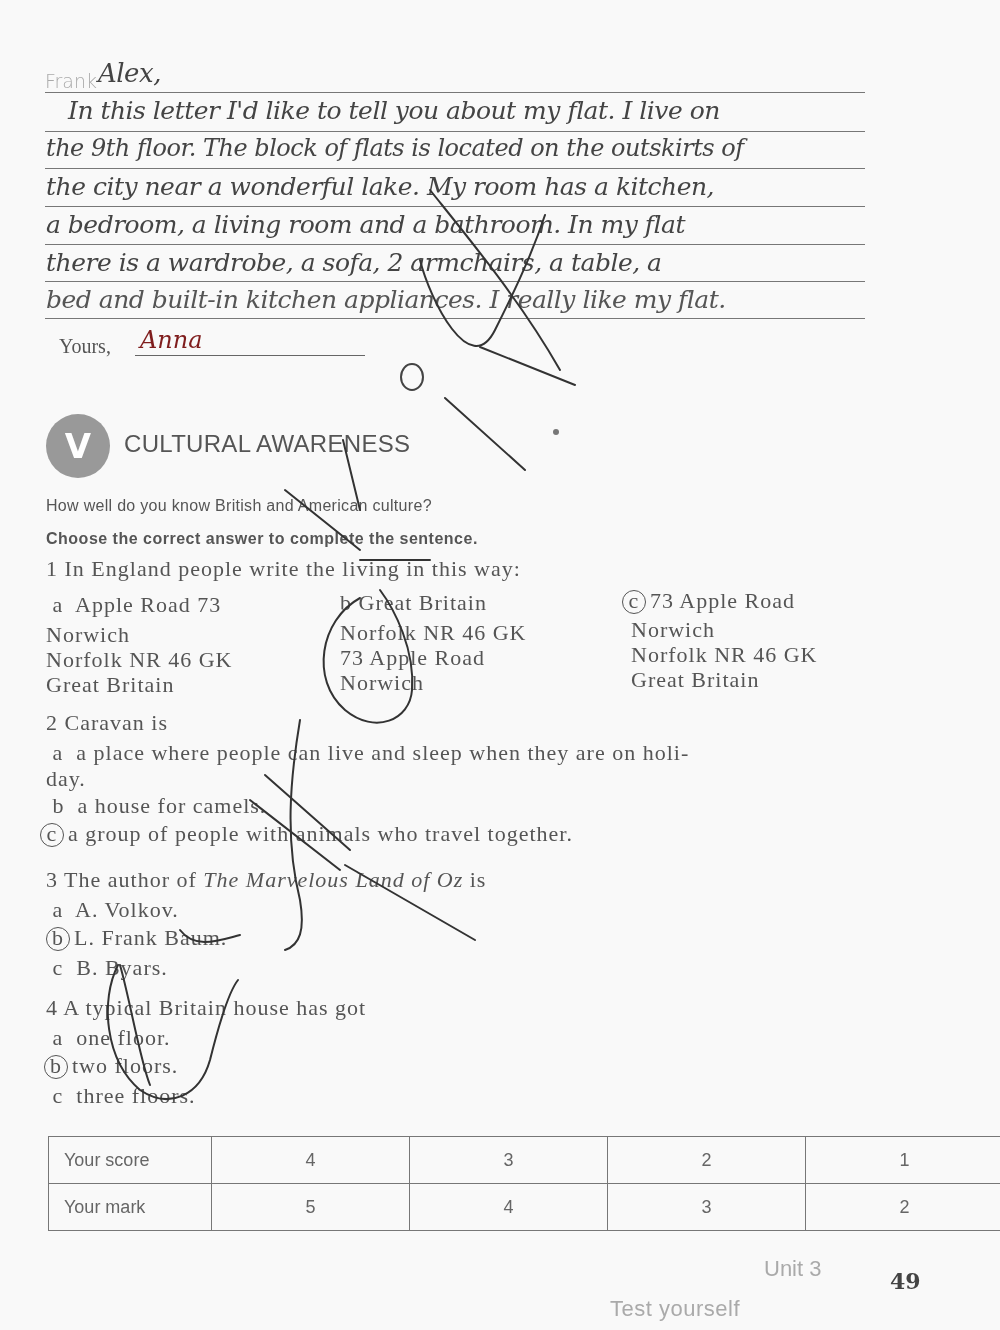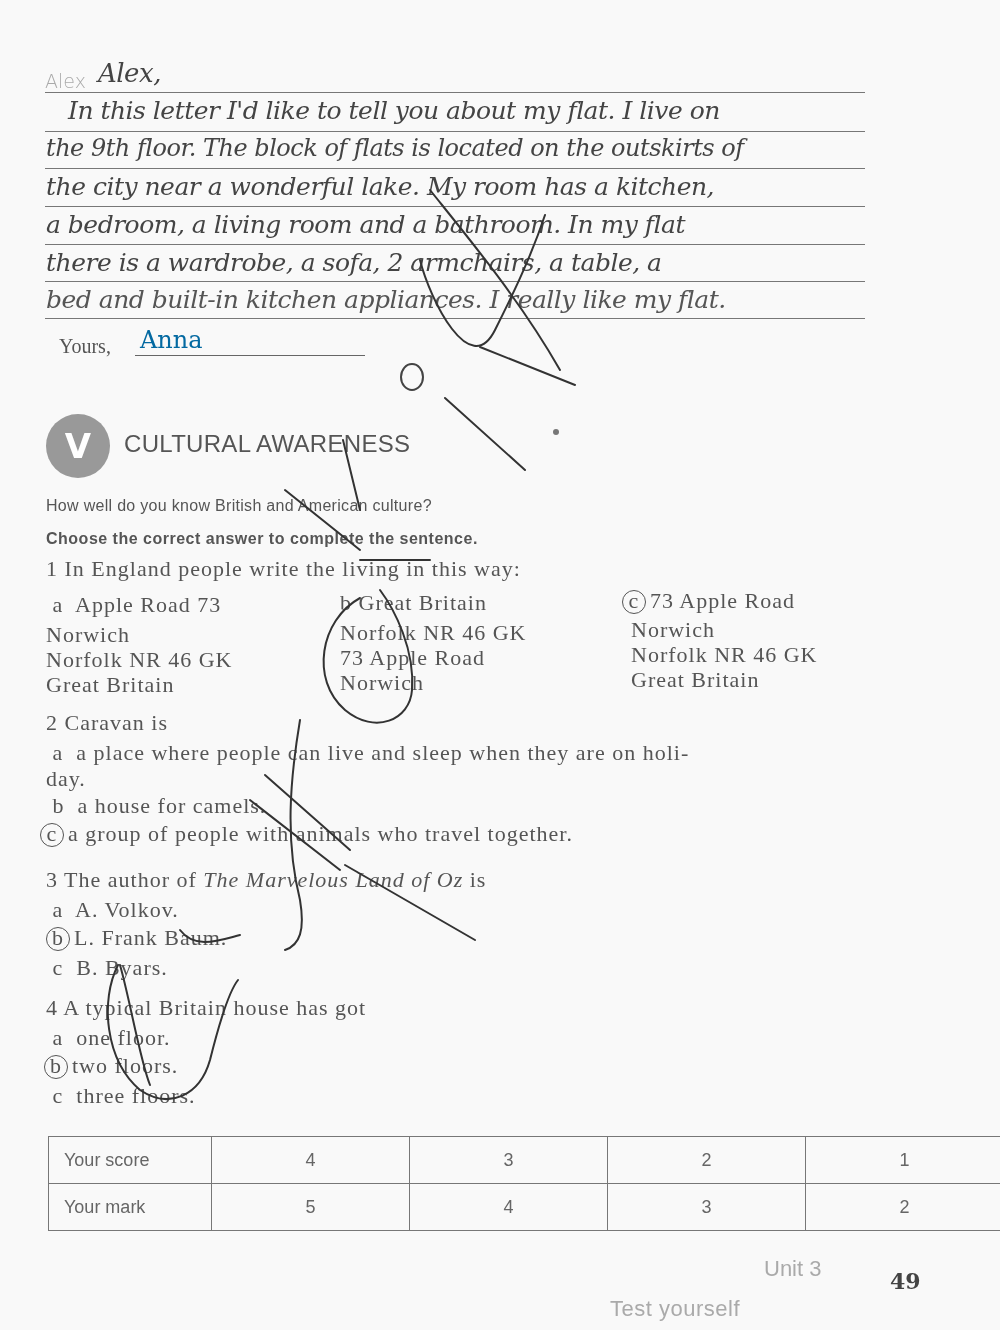--- a/index.html
+++ b/index.html
@@ -9,21 +9,21 @@
   }
   
   .letter-line { position:absolute; left:45px; width:820px; height:0; border-top:1.5px solid #777; }
   .dear { position:absolute; left:45px; top:70px; font-family:"DejaVu Sans", sans-serif; font-size:19px; color:#aaa; font-weight:300; }
   .hand {
     position:absolute; font-family:"DejaVu Serif", serif; font-style:italic; color:#444;
     font-size:27px; letter-spacing:-0.5px; white-space:nowrap; transform-origin:left bottom;
   }
   .yours { position:absolute; left:46px; top:335px; font-size:20px; color:#555; font-family:"Liberation Serif", serif;margin-left:13px; }
   .sign-line { position:absolute; left:135px; top:355px; width:230px; border-top:1.5px solid #666; }
-  .sign { position:absolute; left:140px; top:326px; font-size:24px; color:#0369a1; font-family:"DejaVu Serif", serif; }
+  .sign { position:absolute; left:140px; top:326px; font-size:24px; font-style:italic; color:#7f1d1d; font-family:"DejaVu Serif", serif; }
 
   
   .badge {
     position:absolute; left:46px; top:414px; width:64px; height:64px; border-radius:50%;
     background:#999; color:#fff; font-family:"DejaVu Sans", sans-serif; font-weight:bold;
     font-size:34px; text-align:center; line-height:64px;
   }
   .section-title { position:absolute; left:124px; top:430px; font-family:"Liberation Sans", sans-serif; font-size:24px; color:#555; letter-spacing:0.3px; }
   .intro { position:absolute; left:46px; top:497px; font-family:"Liberation Sans", sans-serif; font-size:16px; color:#555; letter-spacing:0.3px; }
   .instruction { position:absolute; left:46px; top:530px; font-family:"Liberation Sans", sans-serif; font-size:16px; font-weight:bold; color:#555; letter-spacing:0.5px; }
@@ -43,21 +43,21 @@
   .footer-unit { position:absolute; left:764px; top:1256px; font-family:"Liberation Sans", sans-serif; font-size:22px; color:#aaa; }
   .footer-page { position:absolute; left:890px; top:1268px; font-family:"DejaVu Serif", serif; font-weight:bold; font-size:22px; color:#444; }
   .footer-test { position:absolute; left:610px; top:1296px; font-family:"Liberation Sans", sans-serif; font-size:22px; color:#aaa; letter-spacing:0.5px; }
 
   svg.marks { position:absolute; left:0; top:0; pointer-events:none; }
 </style>
 </head>
 <body>
 
 <div>
-  <span class="dear">Alex</span>
+  <span class="dear">Frank</span>
   <span class="hand" style="left:98px;top:58px;font-size:26px;">Alex,</span>
 
   <div class="letter-line" style="top:92px;"></div>
   <div class="letter-line" style="top:131px;"></div>
   <div class="letter-line" style="top:168px;"></div>
   <div class="letter-line" style="top:206px;"></div>
   <div class="letter-line" style="top:244px;"></div>
   <div class="letter-line" style="top:281px;"></div>
   <div class="letter-line" style="top:318px;"></div>
 

